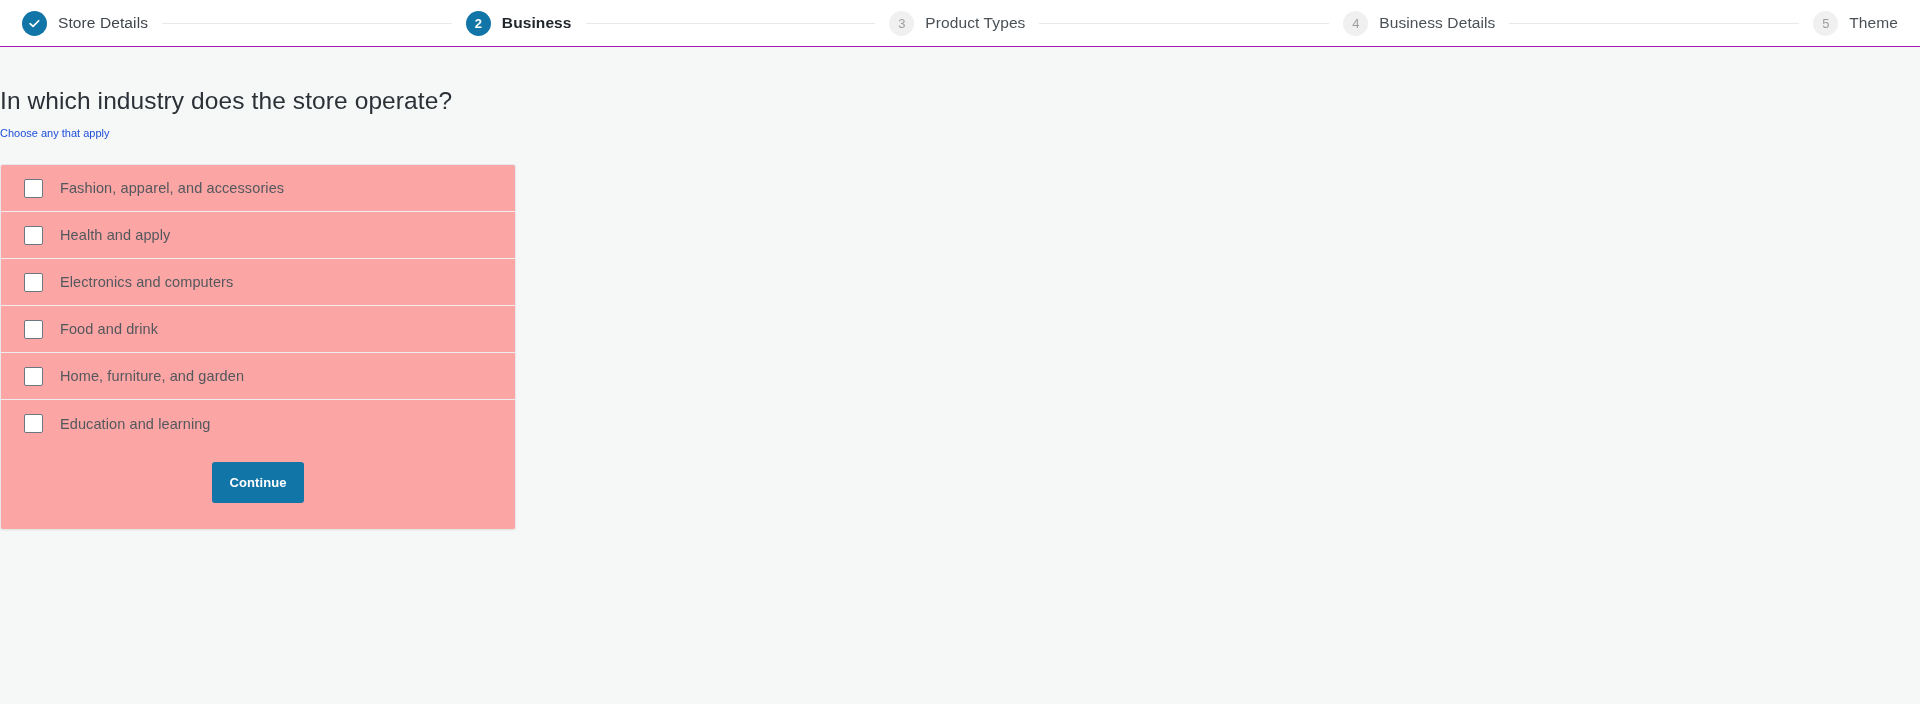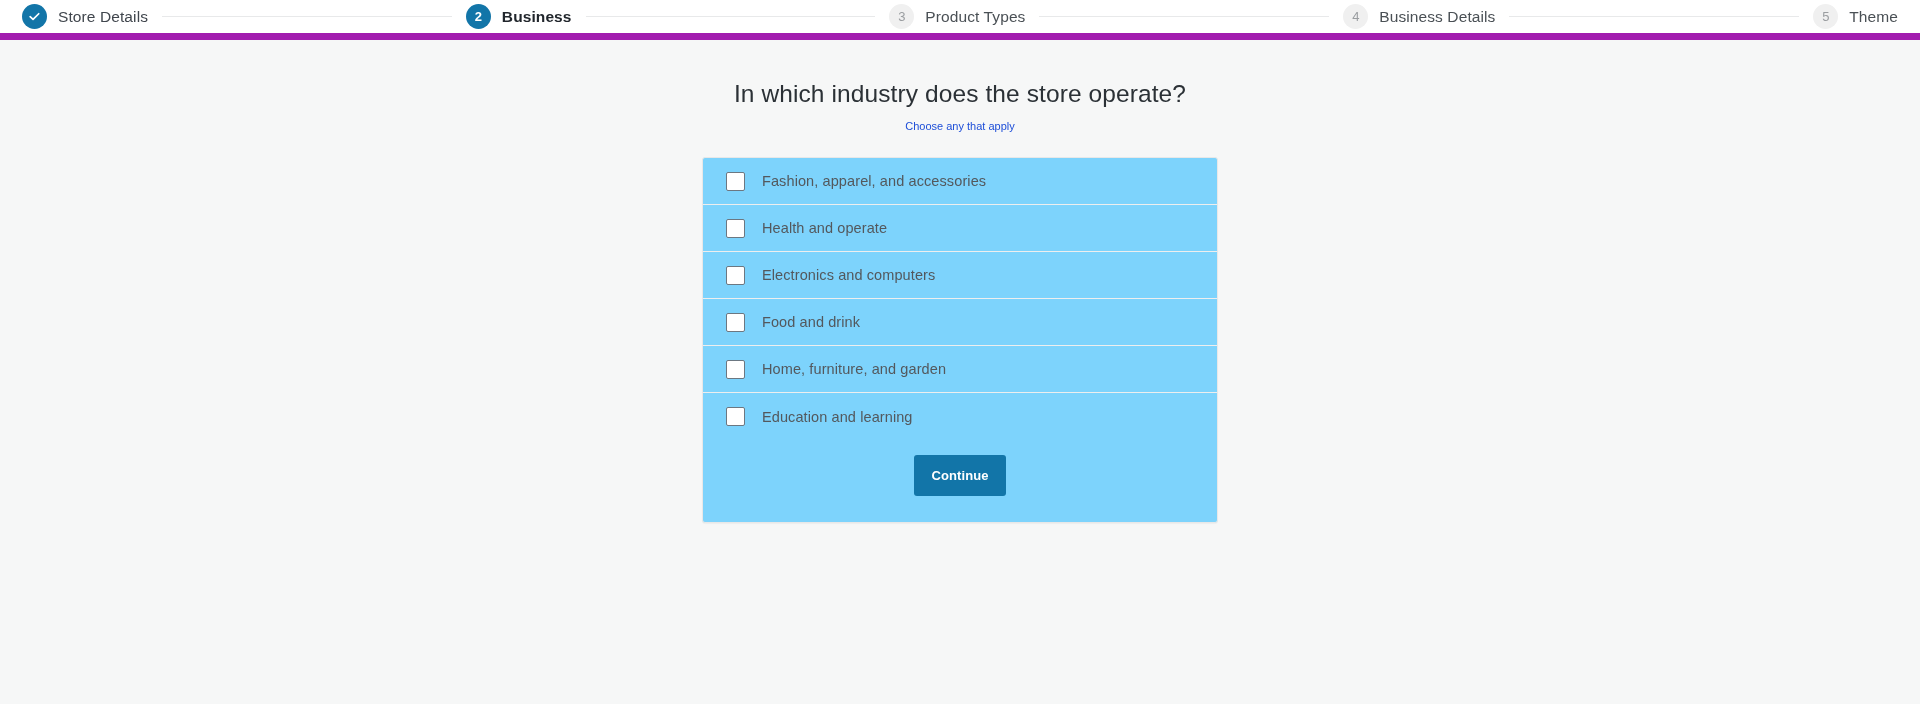--- a/index.html
+++ b/index.html
@@ -7,23 +7,23 @@
     margin: 0; padding: 0;
     width: 1920px; height: 704px;
     background: #f6f7f7;
     font-family: "Liberation Sans", "DejaVu Sans", sans-serif;
     -webkit-font-smoothing: antialiased;
   }
 
   
   .wizard-header {
     position: relative;
-    height: 40px;
+    height: 47px;
     background: #ffffff;
-    border-bottom: 7px solid #a21caf;
+    border-bottom: 1px solid #a21caf;
     display: flex;
     align-items: center;
     padding: 0 22px;
     justify-content: center;
   }
   .steps {
     display: flex;
     align-items: center;
     width: 100%;
     list-style: none;
@@ -74,41 +74,41 @@
     margin: 0 14px;
     min-width: 30px;
   }
 
   
   .wizard-body {
     height: calc(704px - 49px);
     background: #f6f7f7;
     display: flex;
     flex-direction: column;
-    align-items: center;
+    align-items: flex-start;
     padding-top: 40px;
   }
   .page-title {
     font-size: 24.5px;
     font-weight: 400;
     color: #2b3136;
     margin: 0;
     letter-spacing: 0.1px;
   }
   .page-subtitle {
     font-size: 11px;
     color: #1d4ed8;
     margin: 12px 0 0 0;
   }
 
   
   .industry-card {
     margin-top: 25px;
     width: 516px;
-    background: #7dd3fc;
+    background: #fca5a5;
     border: 1px solid #e8e8e8;
     border-radius: 3px;
     box-shadow: 0 1px 1px rgba(0,0,0,0.04);
     padding: 0;
   }
   .industry-list {
     list-style: none;
     margin: 0; padding: 0;
   }
   .industry-item {
@@ -206,21 +206,21 @@
   <div class="industry-card">
     <ul class="industry-list">
 
       <li class="industry-item">
         <span class="cb"></span>
         <span class="industry-text">Fashion, apparel, and accessories</span>
       </li>
 
       <li class="industry-item">
         <span class="cb"></span>
-        <span class="industry-text">Health and operate</span>
+        <span class="industry-text">Health and apply</span>
       </li>
 
       <li class="industry-item">
         <span class="cb"></span>
         <span class="industry-text">Electronics and computers</span>
       </li>
 
       <li class="industry-item">
         <span class="cb"></span>
         <span class="industry-text">Food and drink</span>

